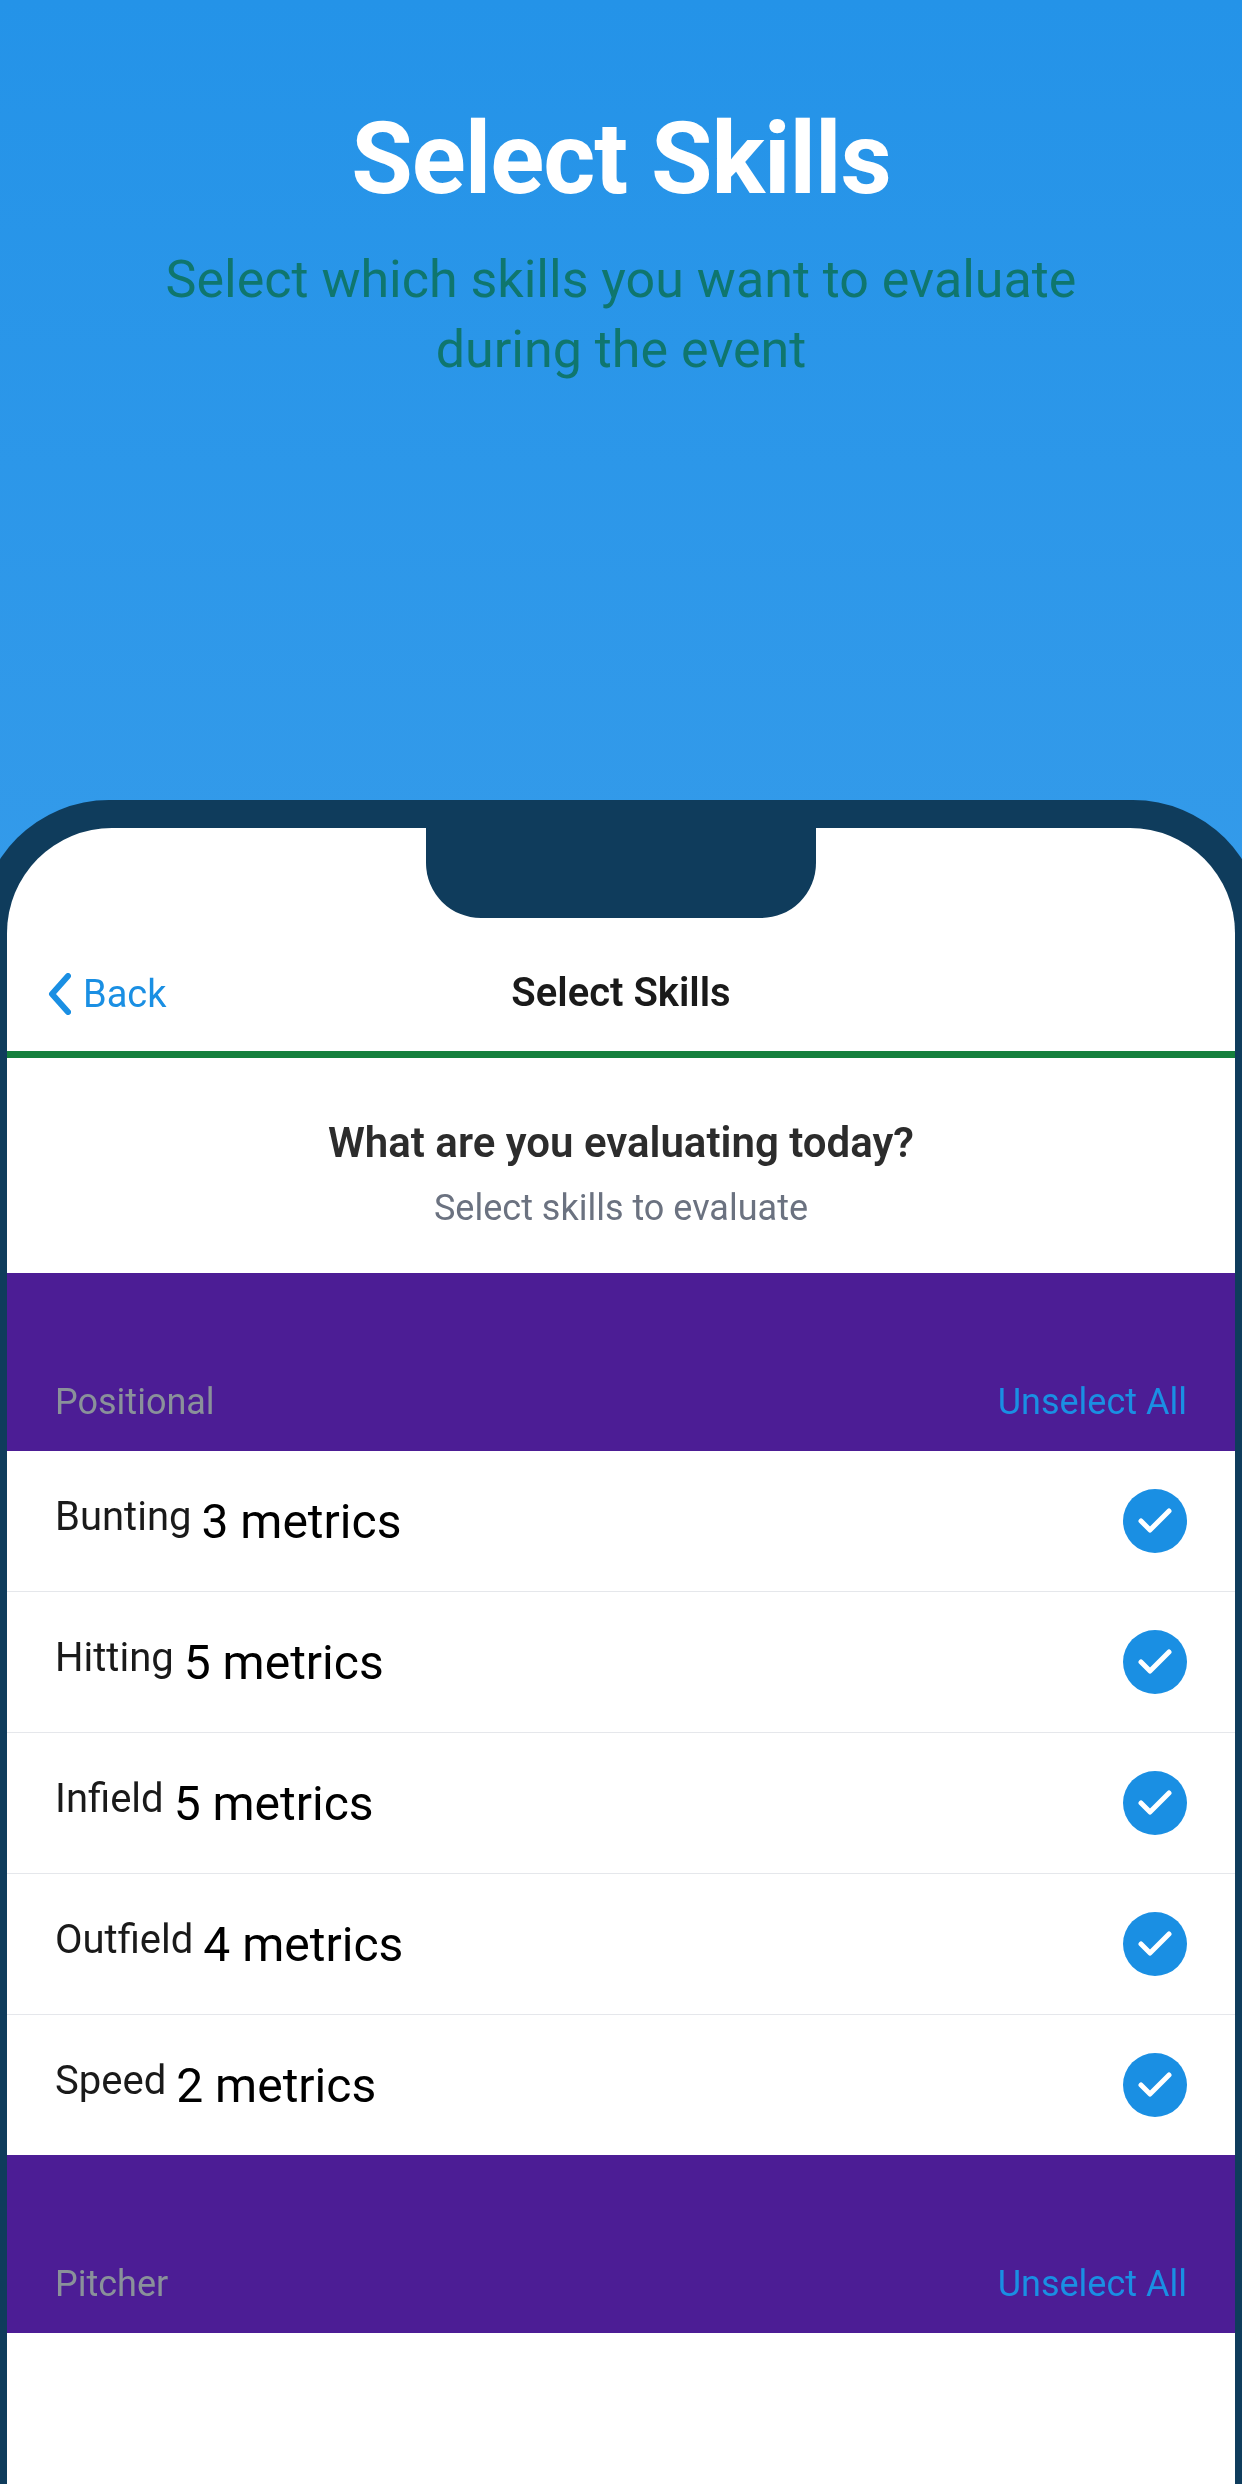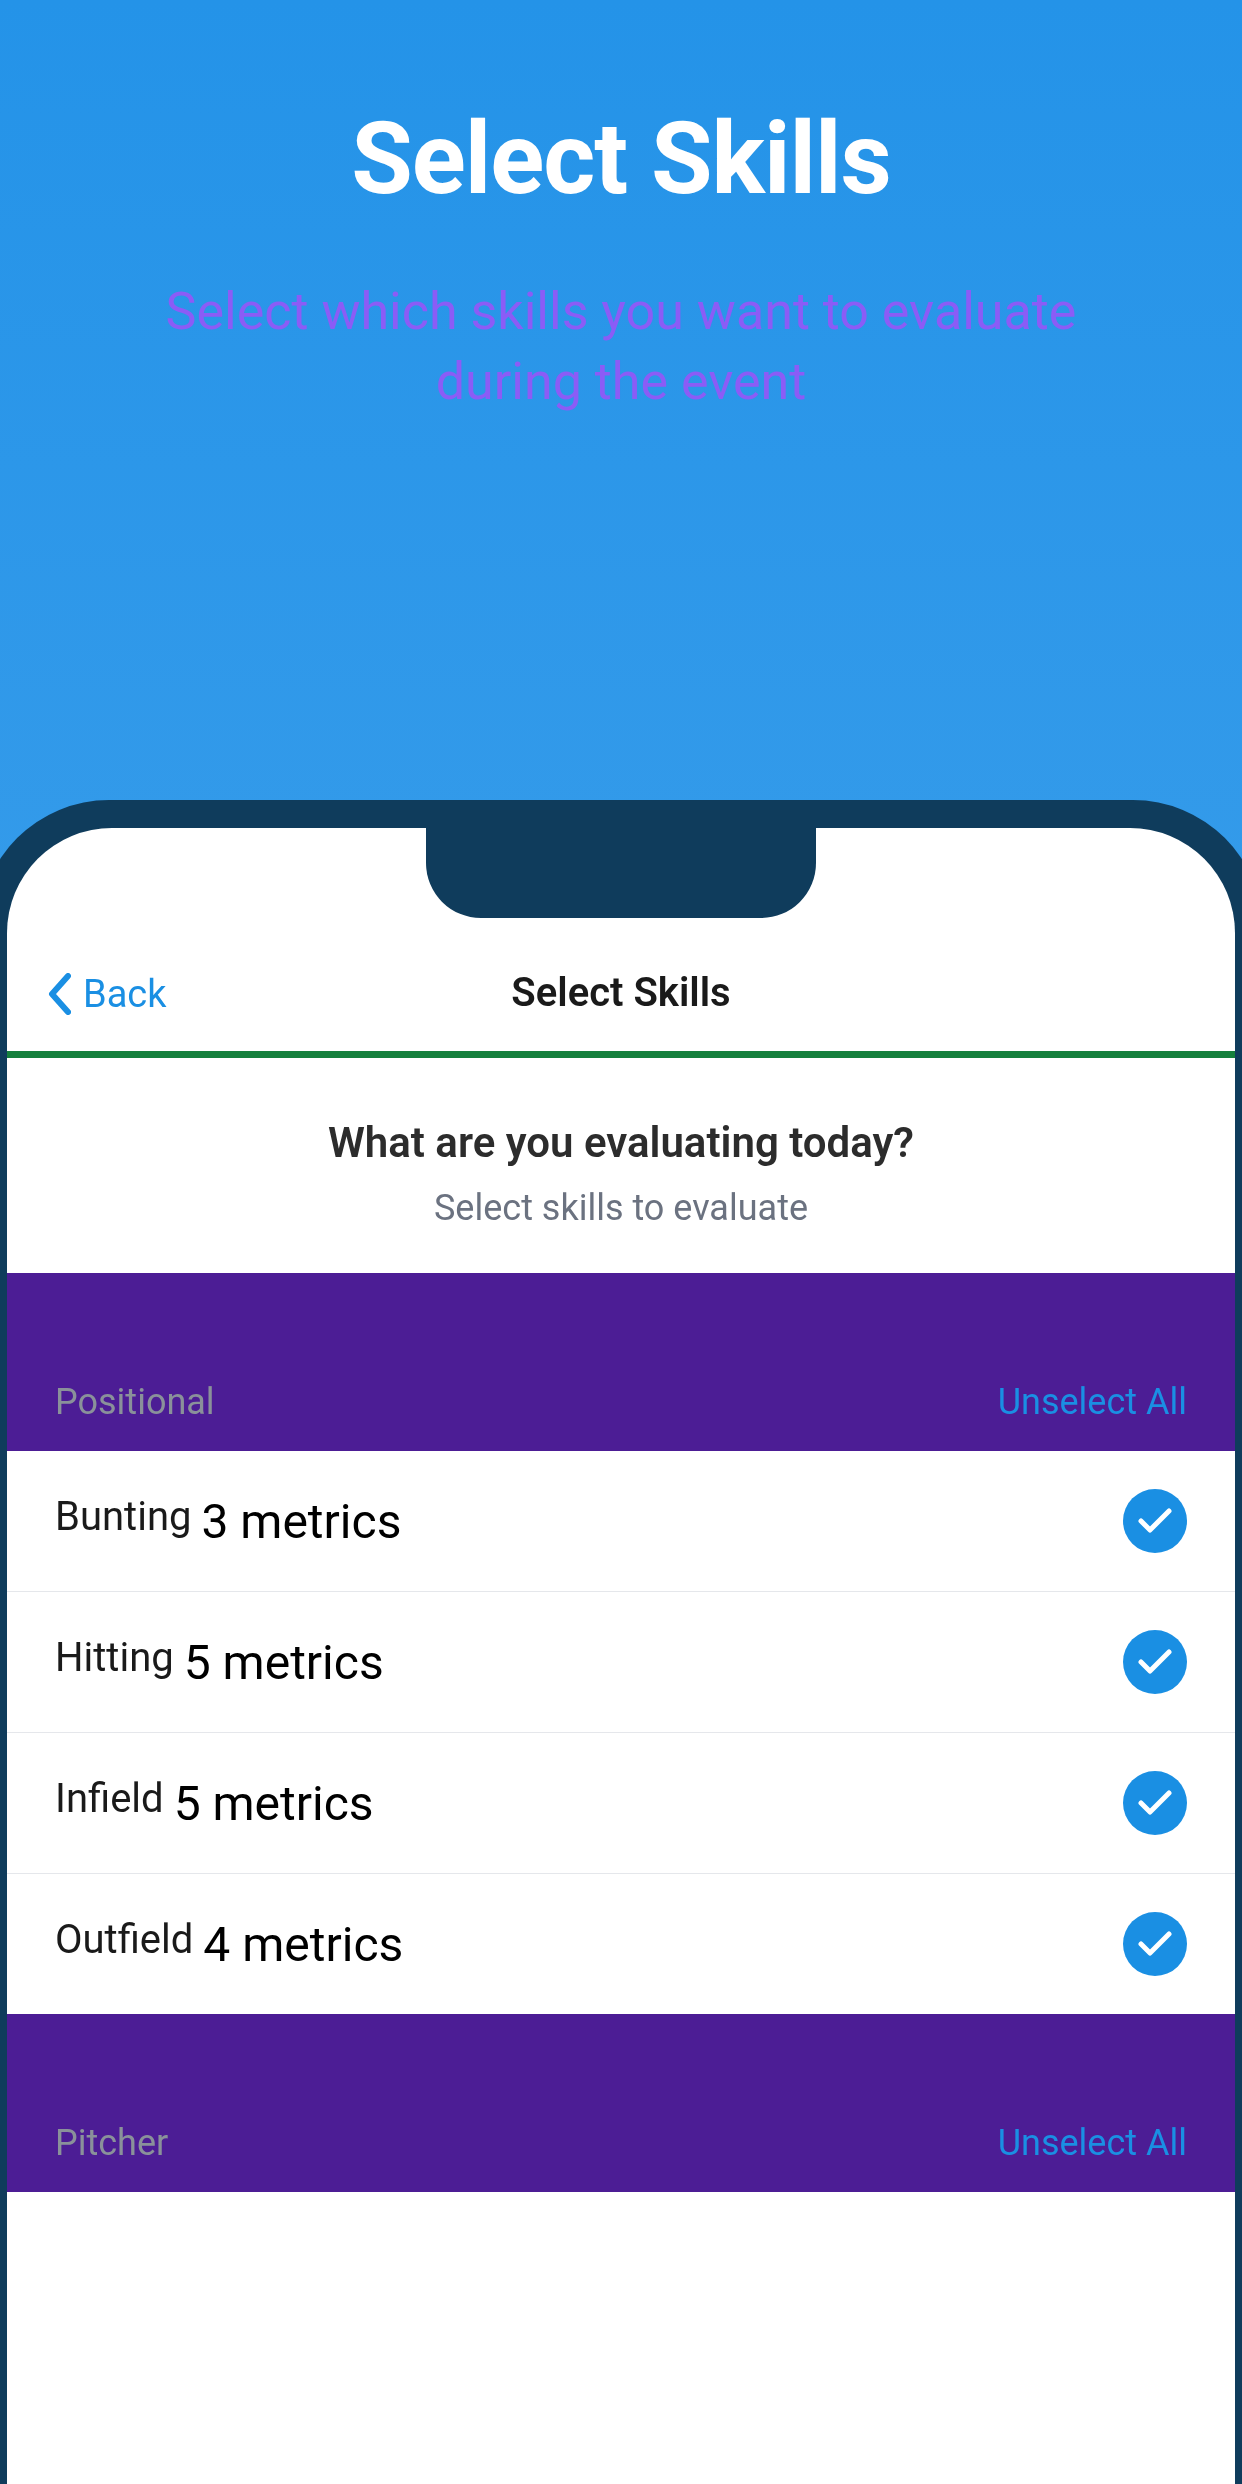--- a/index.html
+++ b/index.html
@@ -16,25 +16,25 @@
     }
     .promo-title {
       color: #fff;
       font-size: 100px;
       font-weight: 700;
       text-align: center;
       margin-top: 100px;
       letter-spacing: -1px;
     }
     .promo-subtitle {
-      color: #8b5cf6;
+      color: #0f766e;
       font-size: 52px;
       font-weight: 400;
       text-align: center;
-      margin-top: 60px;
+      margin-top: 28px;
       line-height: 1.35;
       padding: 0 100px;
     }
     .phone-frame {
       position: absolute;
       left: 50%;
       transform: translateX(-50%);
       top: 800px;
       width: 1284px;
       height: 2500px;
@@ -235,20 +235,31 @@
             <div class="skill-info">
               <div class="skill-name">Outfield</div>
               <div class="skill-metrics">4 metrics</div>
             </div>
             <div class="check-circle">
               <svg class="check-icon" viewBox="0 0 34 26" fill="none">
                 <path d="M3 13 L12 22 L31 3" stroke="#fff" stroke-width="5" stroke-linecap="round" stroke-linejoin="round"></path>
               </svg>
             </div>
           </div>
+          <div class="skill-row">
+            <div class="skill-info">
+              <div class="skill-name">Speed</div>
+              <div class="skill-metrics">2 metrics</div>
+            </div>
+            <div class="check-circle">
+              <svg class="check-icon" viewBox="0 0 34 26" fill="none">
+                <path d="M3 13 L12 22 L31 3" stroke="#fff" stroke-width="5" stroke-linecap="round" stroke-linejoin="round"></path>
+              </svg>
+            </div>
+          </div>
         </div>
         <div class="section-header">
           <div class="section-title">Pitcher</div>
           <div class="section-action">Unselect All</div>
         </div>
         <div>
           <div class="skill-row"></div>
         </div>
       </div>
 

